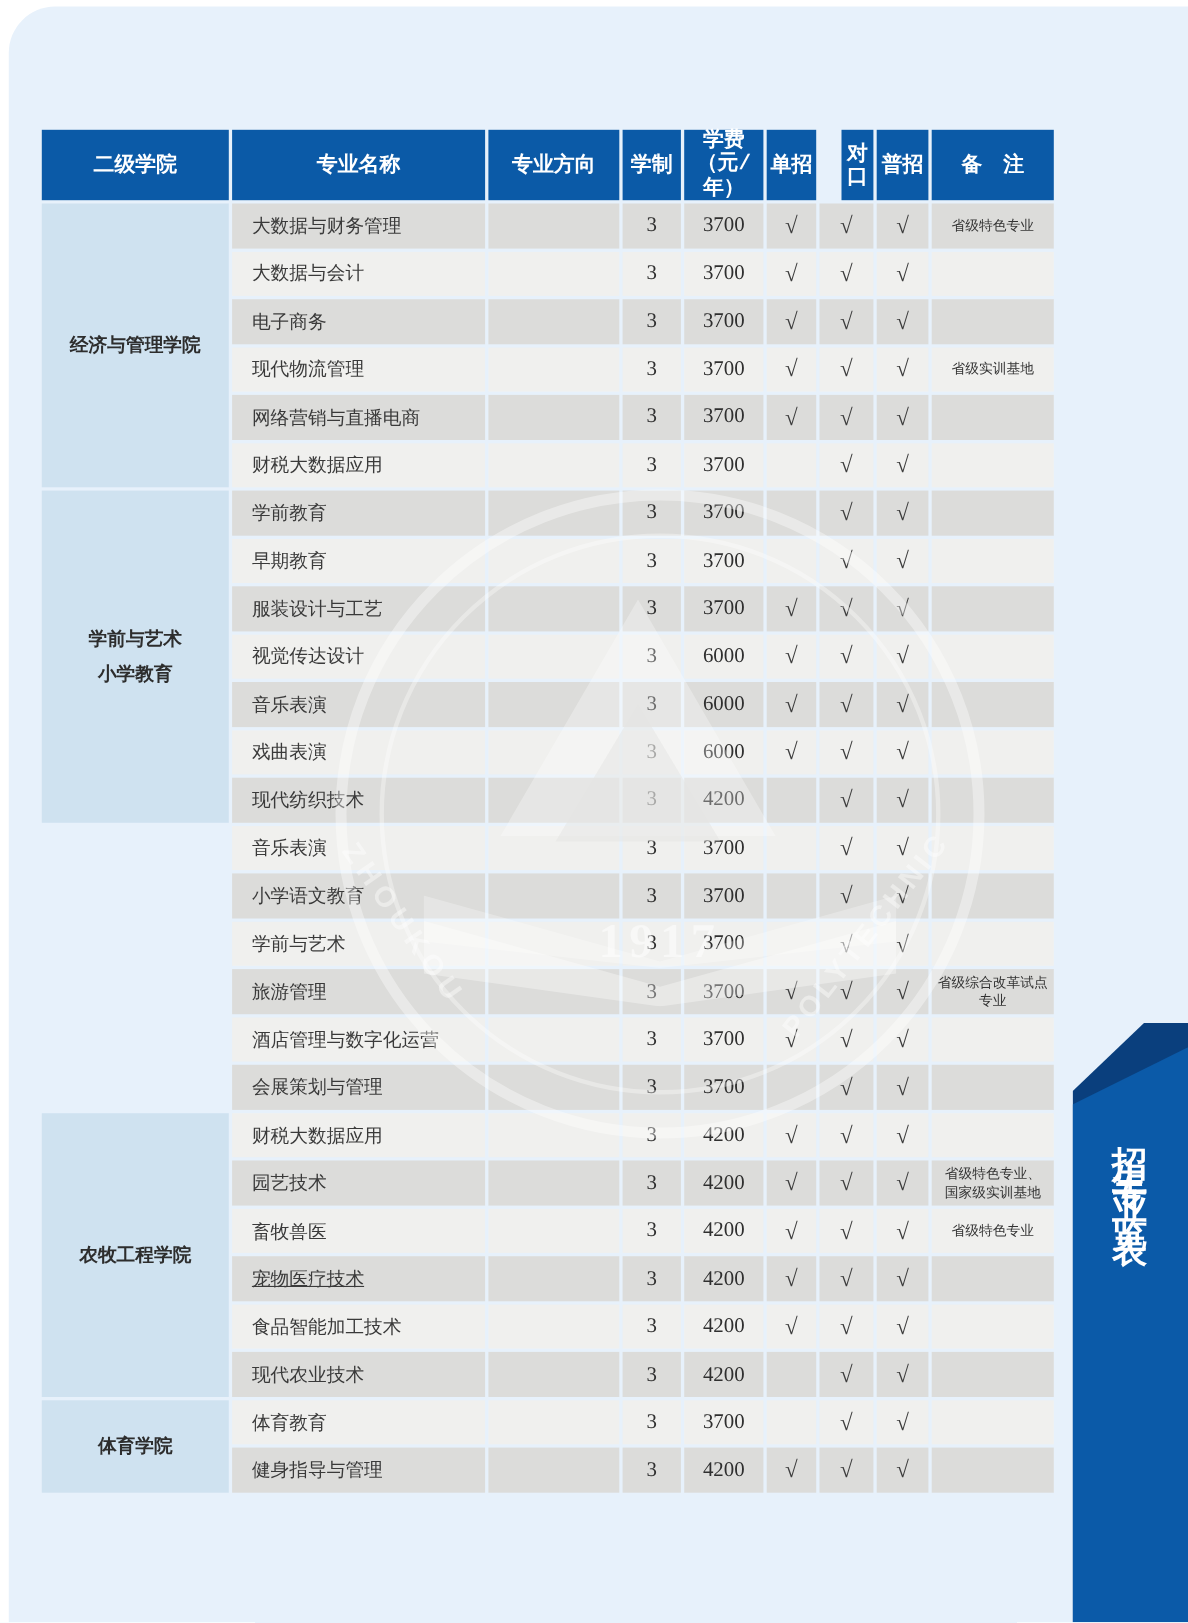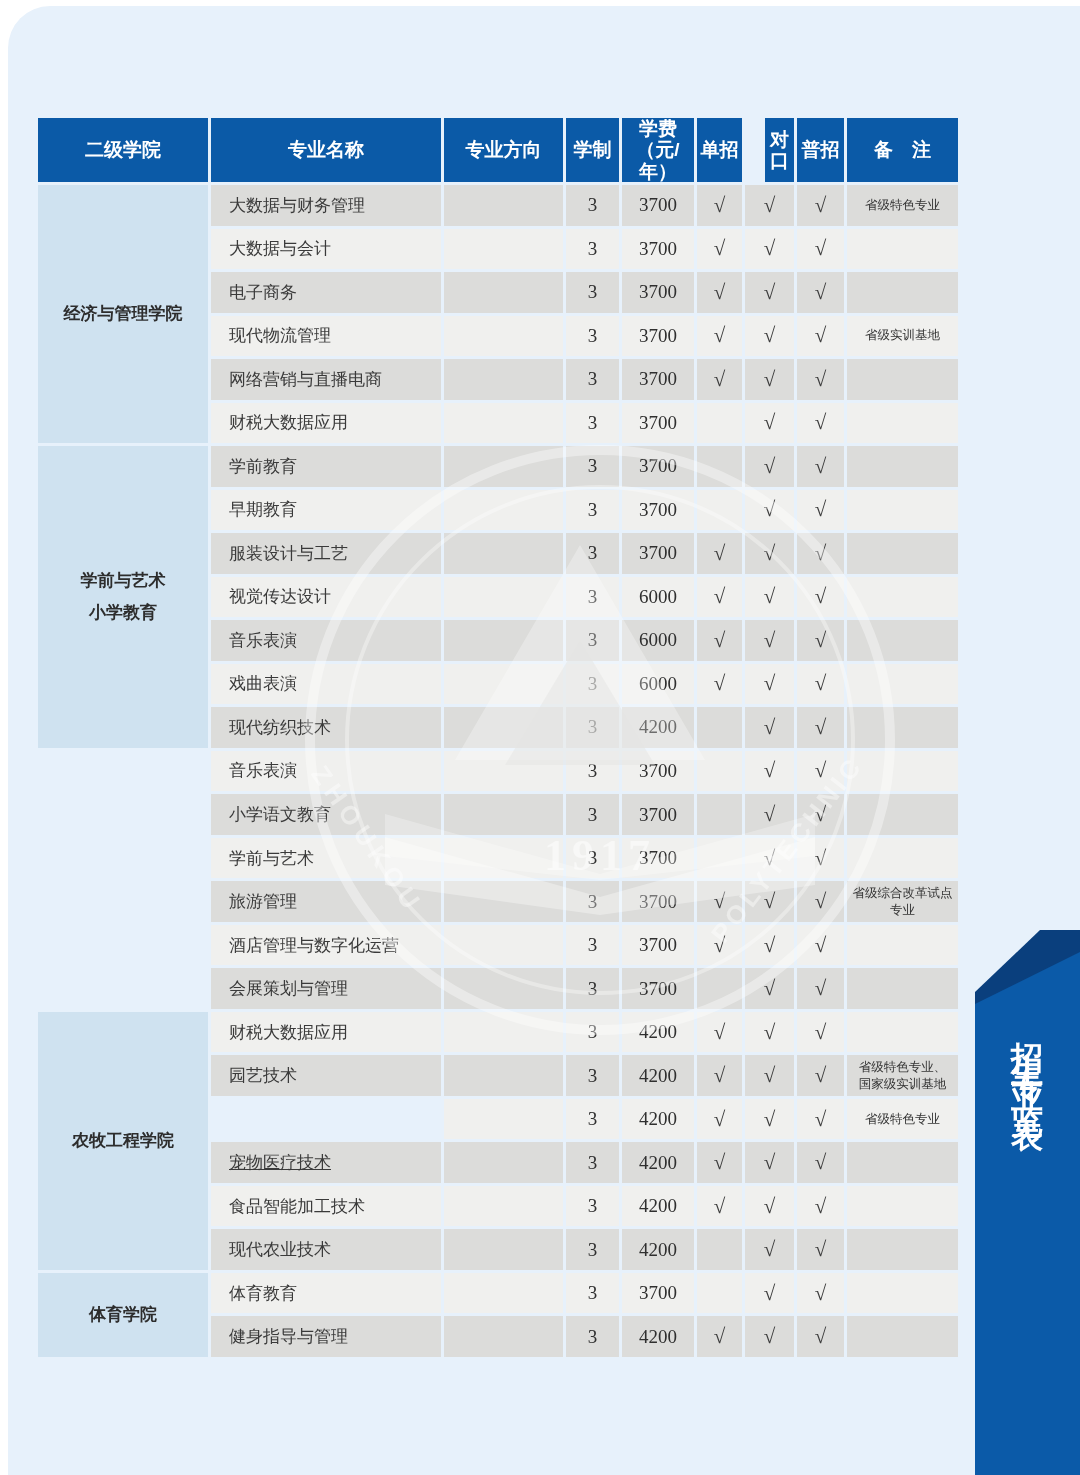--- a/index.html
+++ b/index.html
@@ -73,21 +73,21 @@
 <body>
 
 <div class="canvas">
   <div class="card"></div>
 
   <div class="tbl" id="tbl">
       <div class="th" style="grid-area: 1 / 2;">专业名称</div>
       <div class="th" style="grid-area: 1 / 1;">二级学院</div>
       <div class="th" style="grid-area: 1 / 3;">专业方向</div>
       <div class="th" style="grid-area: 1 / 4;">学制</div>
-      <div class="th" style="grid-area: 1 / 5;">学费
+      <div class="th" style="grid-area: 1 / 5; font-family: Liberation Mono, monospace;">学费
 （元/年）</div>
       <div class="th" style="grid-area: 1 / 6;">单招</div>
       <div class="th" style="grid-area: 1 / 7; margin-left: 20px;">对口</div>
       <div class="th" style="grid-area: 1 / 8;">普招</div>
       <div class="th" style="grid-area: 1 / 9;">备　注</div>
       <div class="college" style="grid-area: 2 / 1 / 8;">经济与管理学院</div>
       <div class="cell major dark" style="grid-area: 2 / 2;">大数据与财务管理</div>
       <div class="cell center dark" style="grid-area: 2 / 3;"></div>
       <div class="cell center dark" style="grid-area: 2 / 4;">
         <div class="num">3</div>
@@ -454,20 +454,21 @@
       <div class="cell center dark" style="grid-area: 22 / 7;">
         <div class="chk">√</div>
       </div>
       <div class="cell center dark" style="grid-area: 22 / 8;">
         <div class="chk">√</div>
       </div>
       <div class="cell center dark" style="grid-area: 22 / 9;">
         <div class="note">省级特色专业、
 国家级实训基地</div>
       </div>
+      <div class="cell major lite" style="grid-area: 23 / 2;">畜牧兽医</div>
       <div class="cell center lite" style="grid-area: 23 / 3;"></div>
       <div class="cell center lite" style="grid-area: 23 / 4;">
         <div class="num">3</div>
       </div>
       <div class="cell center lite" style="grid-area: 23 / 5;">
         <div class="num">4200</div>
       </div>
       <div class="cell center lite" style="grid-area: 23 / 6;">
         <div class="chk">√</div>
       </div>

